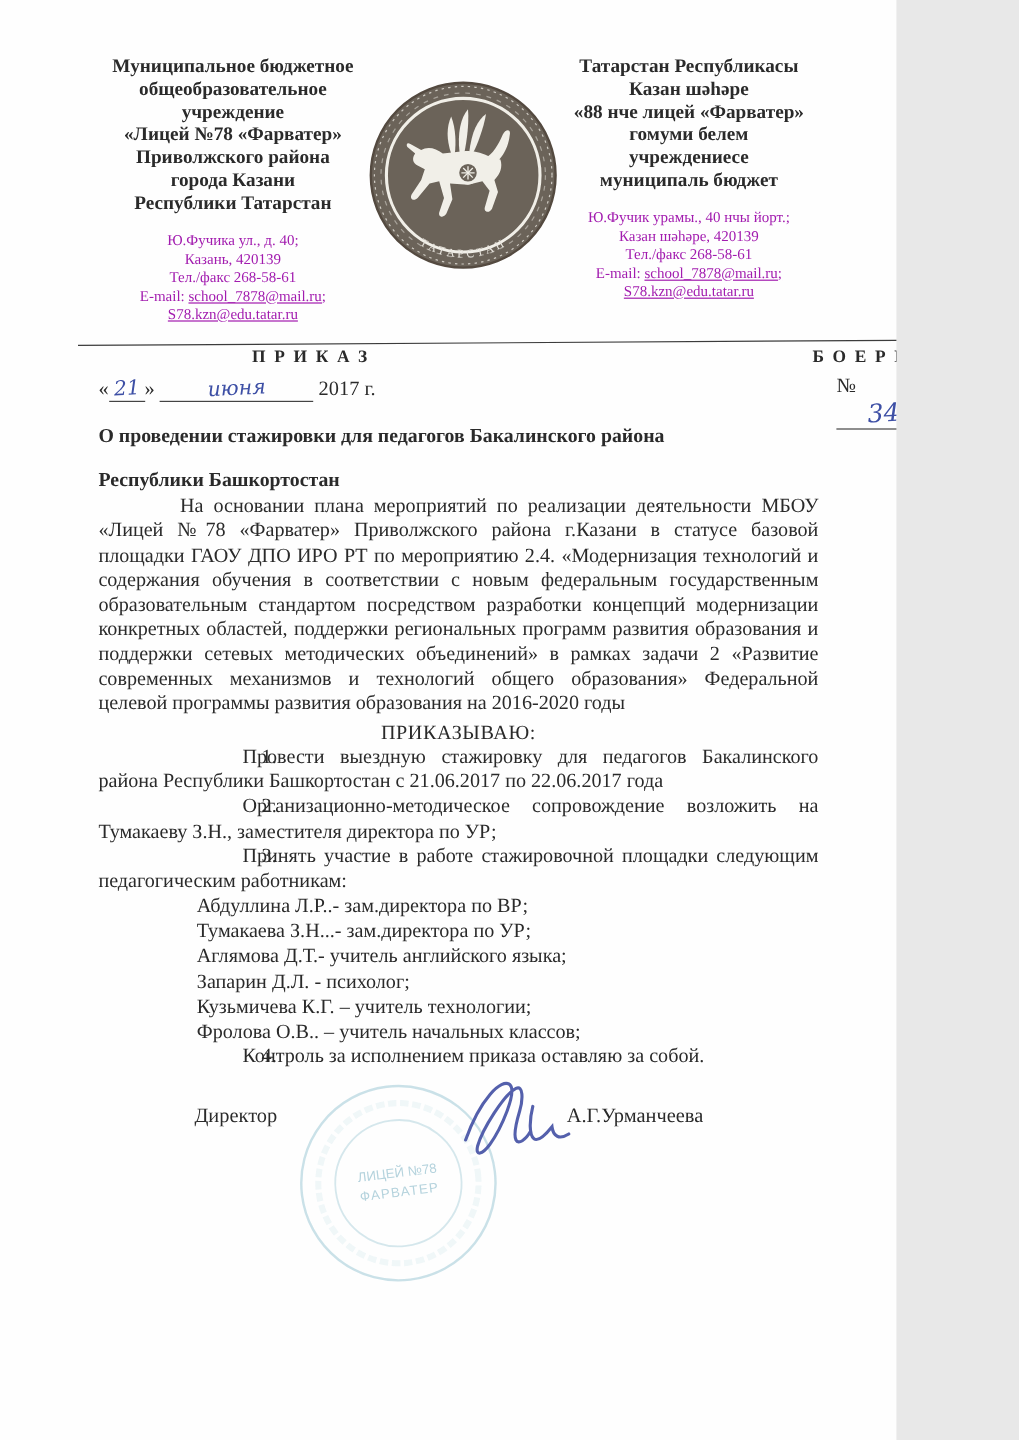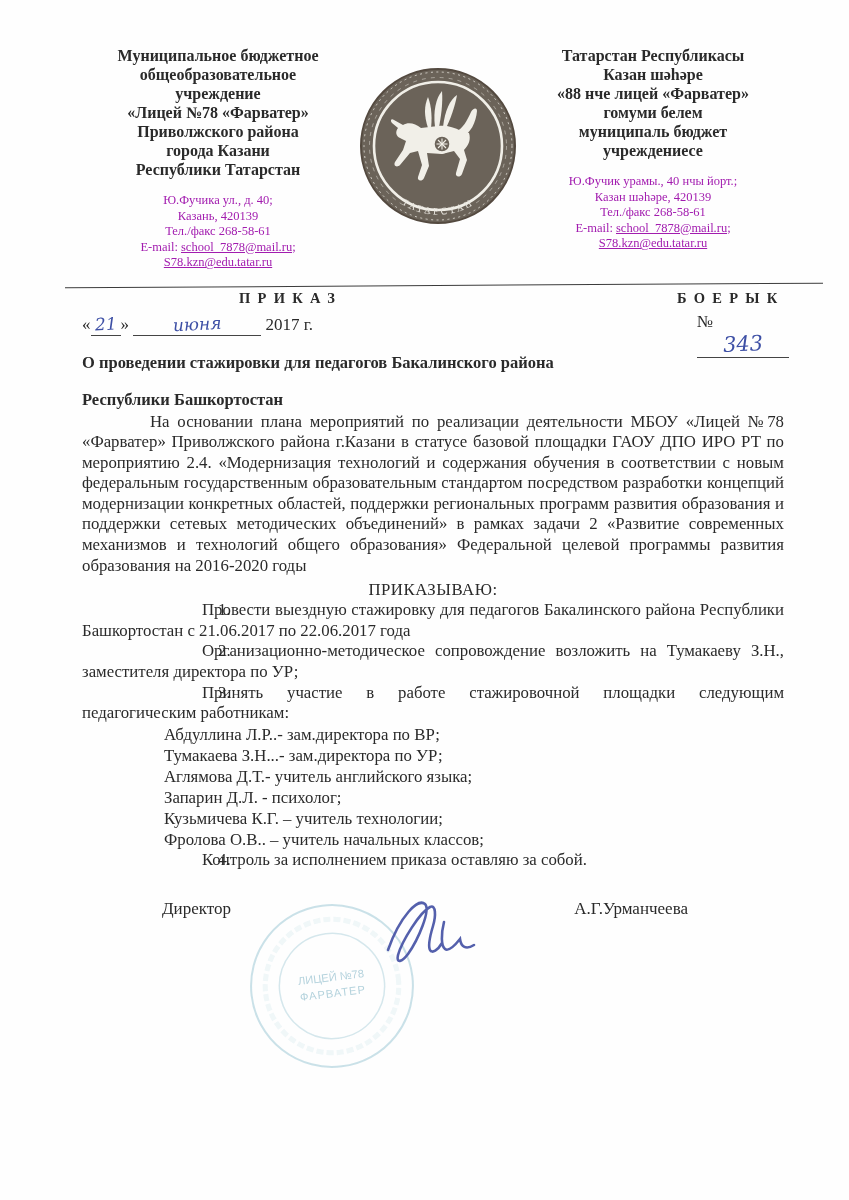--- a/index.html
+++ b/index.html
@@ -1,38 +1,38 @@
 <!DOCTYPE html>
 <html><head>
 <meta charset="utf-8">
 <style>
   html,body{margin:0;padding:0;background:#e8e8e8;}
   .page{
     position:relative;
-    width:849px;height:1200px;
+    width:747px;height:1200px;
     background:#fefefe;
     overflow:hidden;
     font-family:"Liberation Serif", serif;
     color:#2a2a2a;
     box-sizing:border-box;
     padding:46px 65px 0 82px;
   }
   
   .letterhead{display:flex;justify-content:space-between;align-items:flex-start;}
   .org-col{width:272px;text-align:center;}
   .org-col.right{width:262px;}
   .org-lines div{font-weight:bold;font-size:16px;line-height:19px;}
   .addr{margin-top:14px;font-size:12.5px;line-height:15.5px;color:#a21caf;}
   .addr .u{text-decoration:underline;}
   .emblem-wrap{width:160px;margin-top:14px;flex:0 0 auto;}
   
   .rule{position:relative;left:-17px;width:758px;height:0;border-top:1.6px solid #3c3c3c;transform:rotate(-0.35deg);margin-top:14px;}
   .labels-row{position:relative;height:22px;margin-top:4px;}
   .order-label{position:absolute;font-weight:bold;font-size:14.5px;letter-spacing:0.5em;}
-  .order-label.lft{left:157px;}
+  .order-label.lft{left:128px;}
   .order-label.rgt{left:595px;}
   .fill-row{position:relative;height:34px;}
   .date-group{position:absolute;left:0;top:2px;font-size:17px;}
   .hand{font-family:"DejaVu Serif", serif;font-style:italic;color:#3d4fa5;display:inline-block;transform:rotate(-3deg);}
   .fill-line{display:inline-block;border-bottom:1.2px solid #444;text-align:center;}
   .fill-day{width:30px;}
   .fill-month{width:128px;}
   .num-group{position:absolute;left:615px;top:0;font-size:17px;}
   .fill-num{width:92px;font-size:21px;}
   
@@ -100,22 +100,22 @@
         </text>
       </svg>
     </div>
 
     <div class="org-col right">
       <div class="org-lines">
         <div>Татарстан Республикасы</div>
         <div>Казан шәһәре</div>
         <div>«88 нче лицей «Фарватер»</div>
         <div>гомуми белем</div>
+        <div>учреждениесе</div>
         <div>муниципаль бюджет</div>
-        <div>учреждениесе</div>
       </div>
       <div class="addr">
         <div>Ю.Фучик урамы., 40 нчы йорт.;</div>
         <div>Казан шәһәре, 420139</div>
         <div>Тел./факс 268-58-61</div>
         <div><span>E-mail: </span><span class="u">school_7878@mail.ru;</span></div>
         <div><span class="u">S78.kzn@edu.tatar.ru</span></div>
       </div>
     </div>
   </div>

